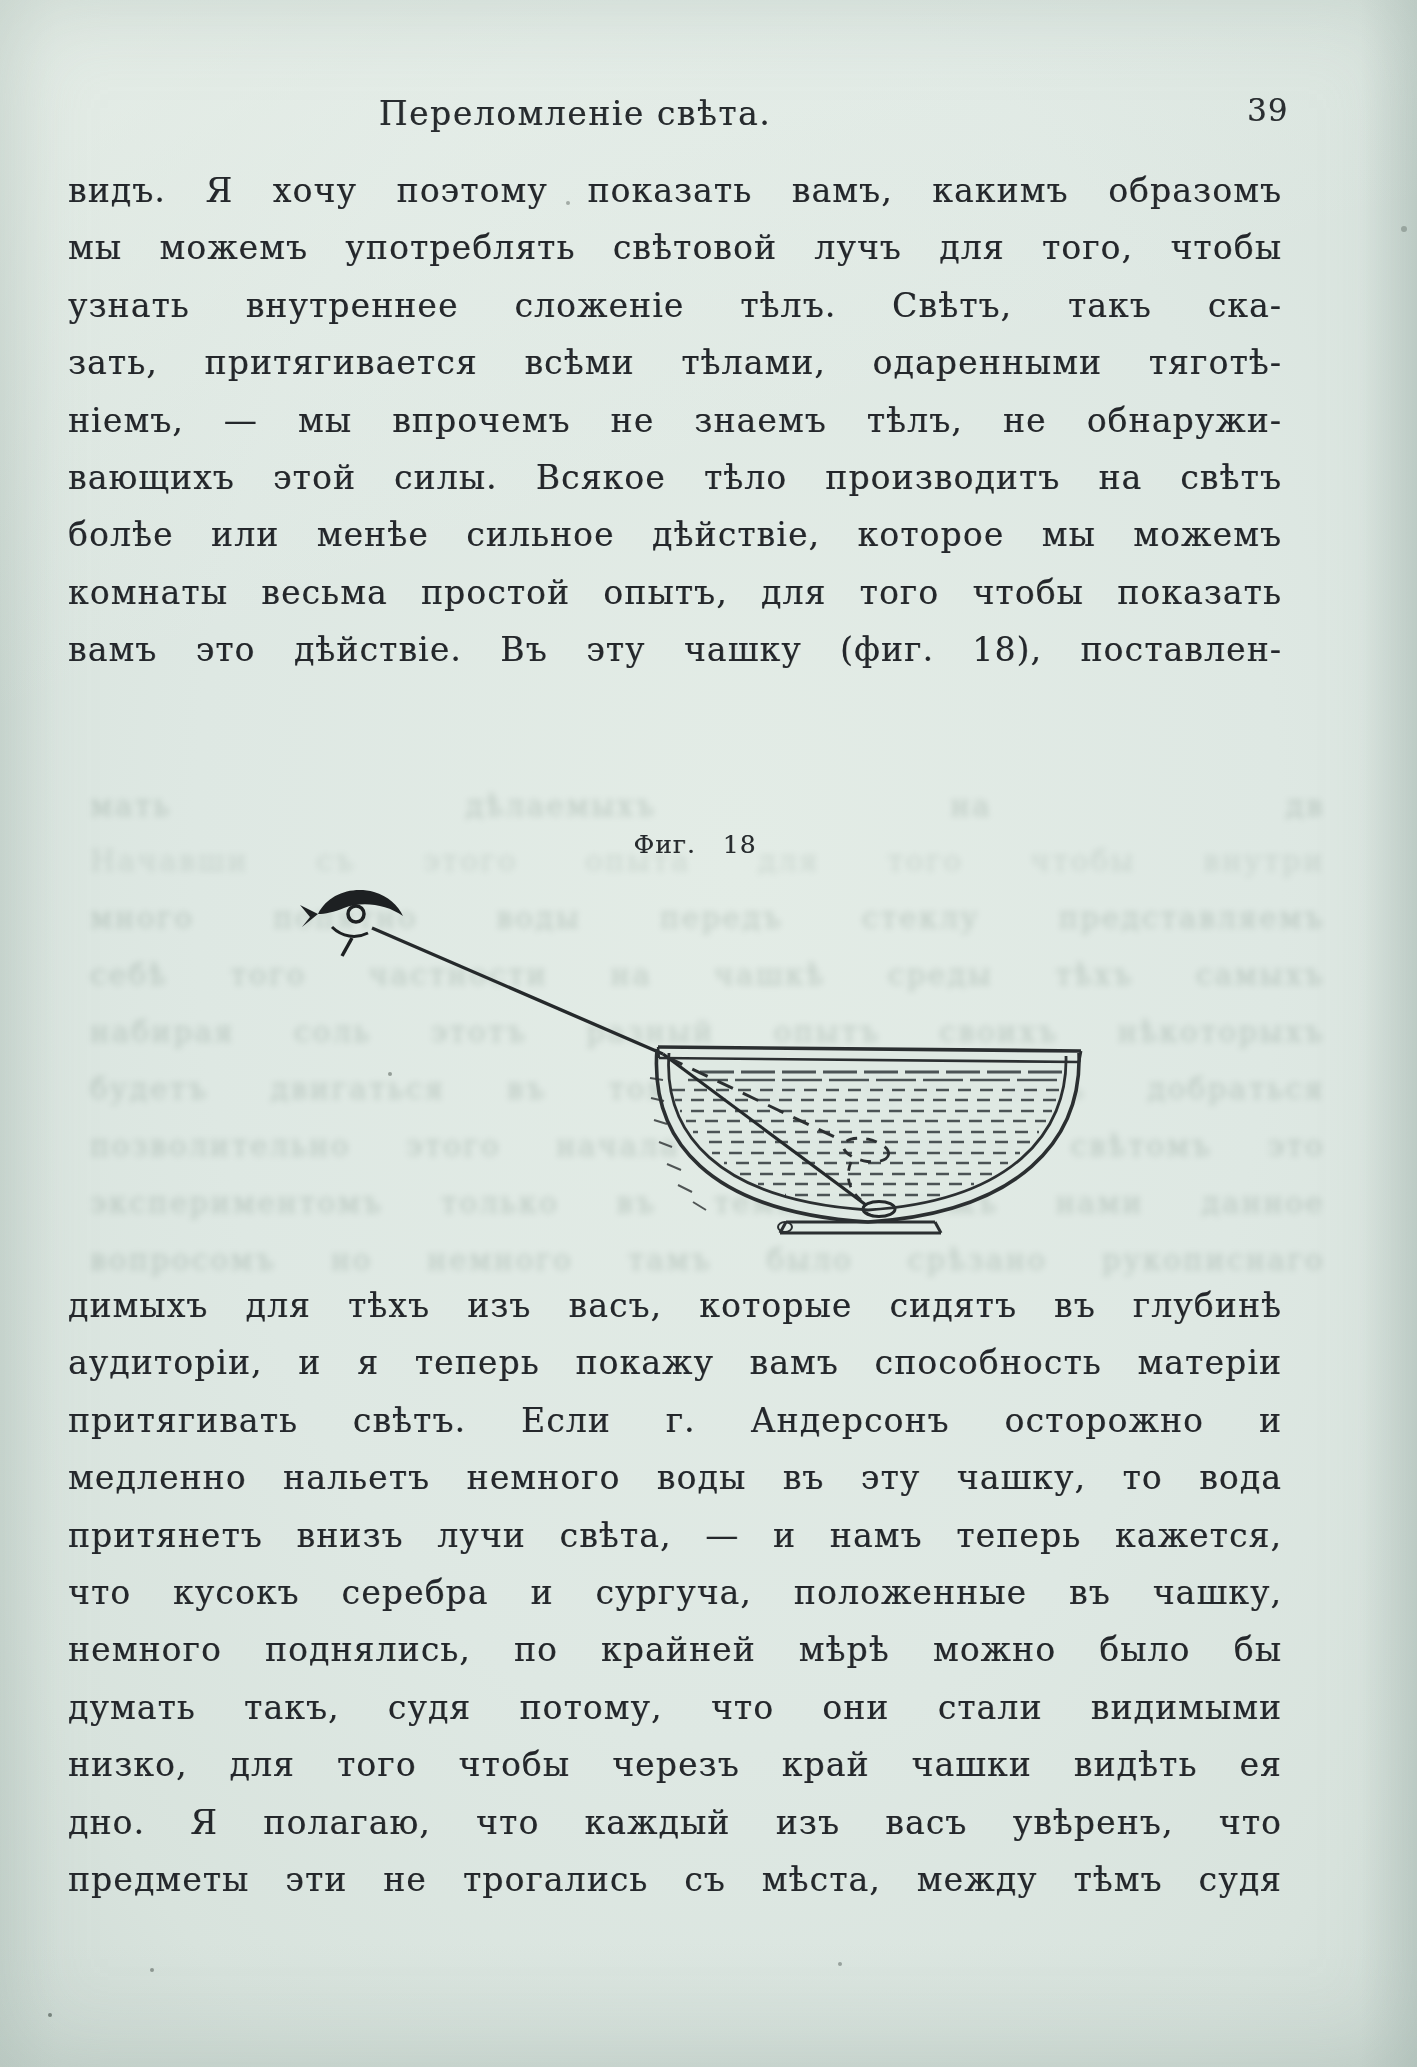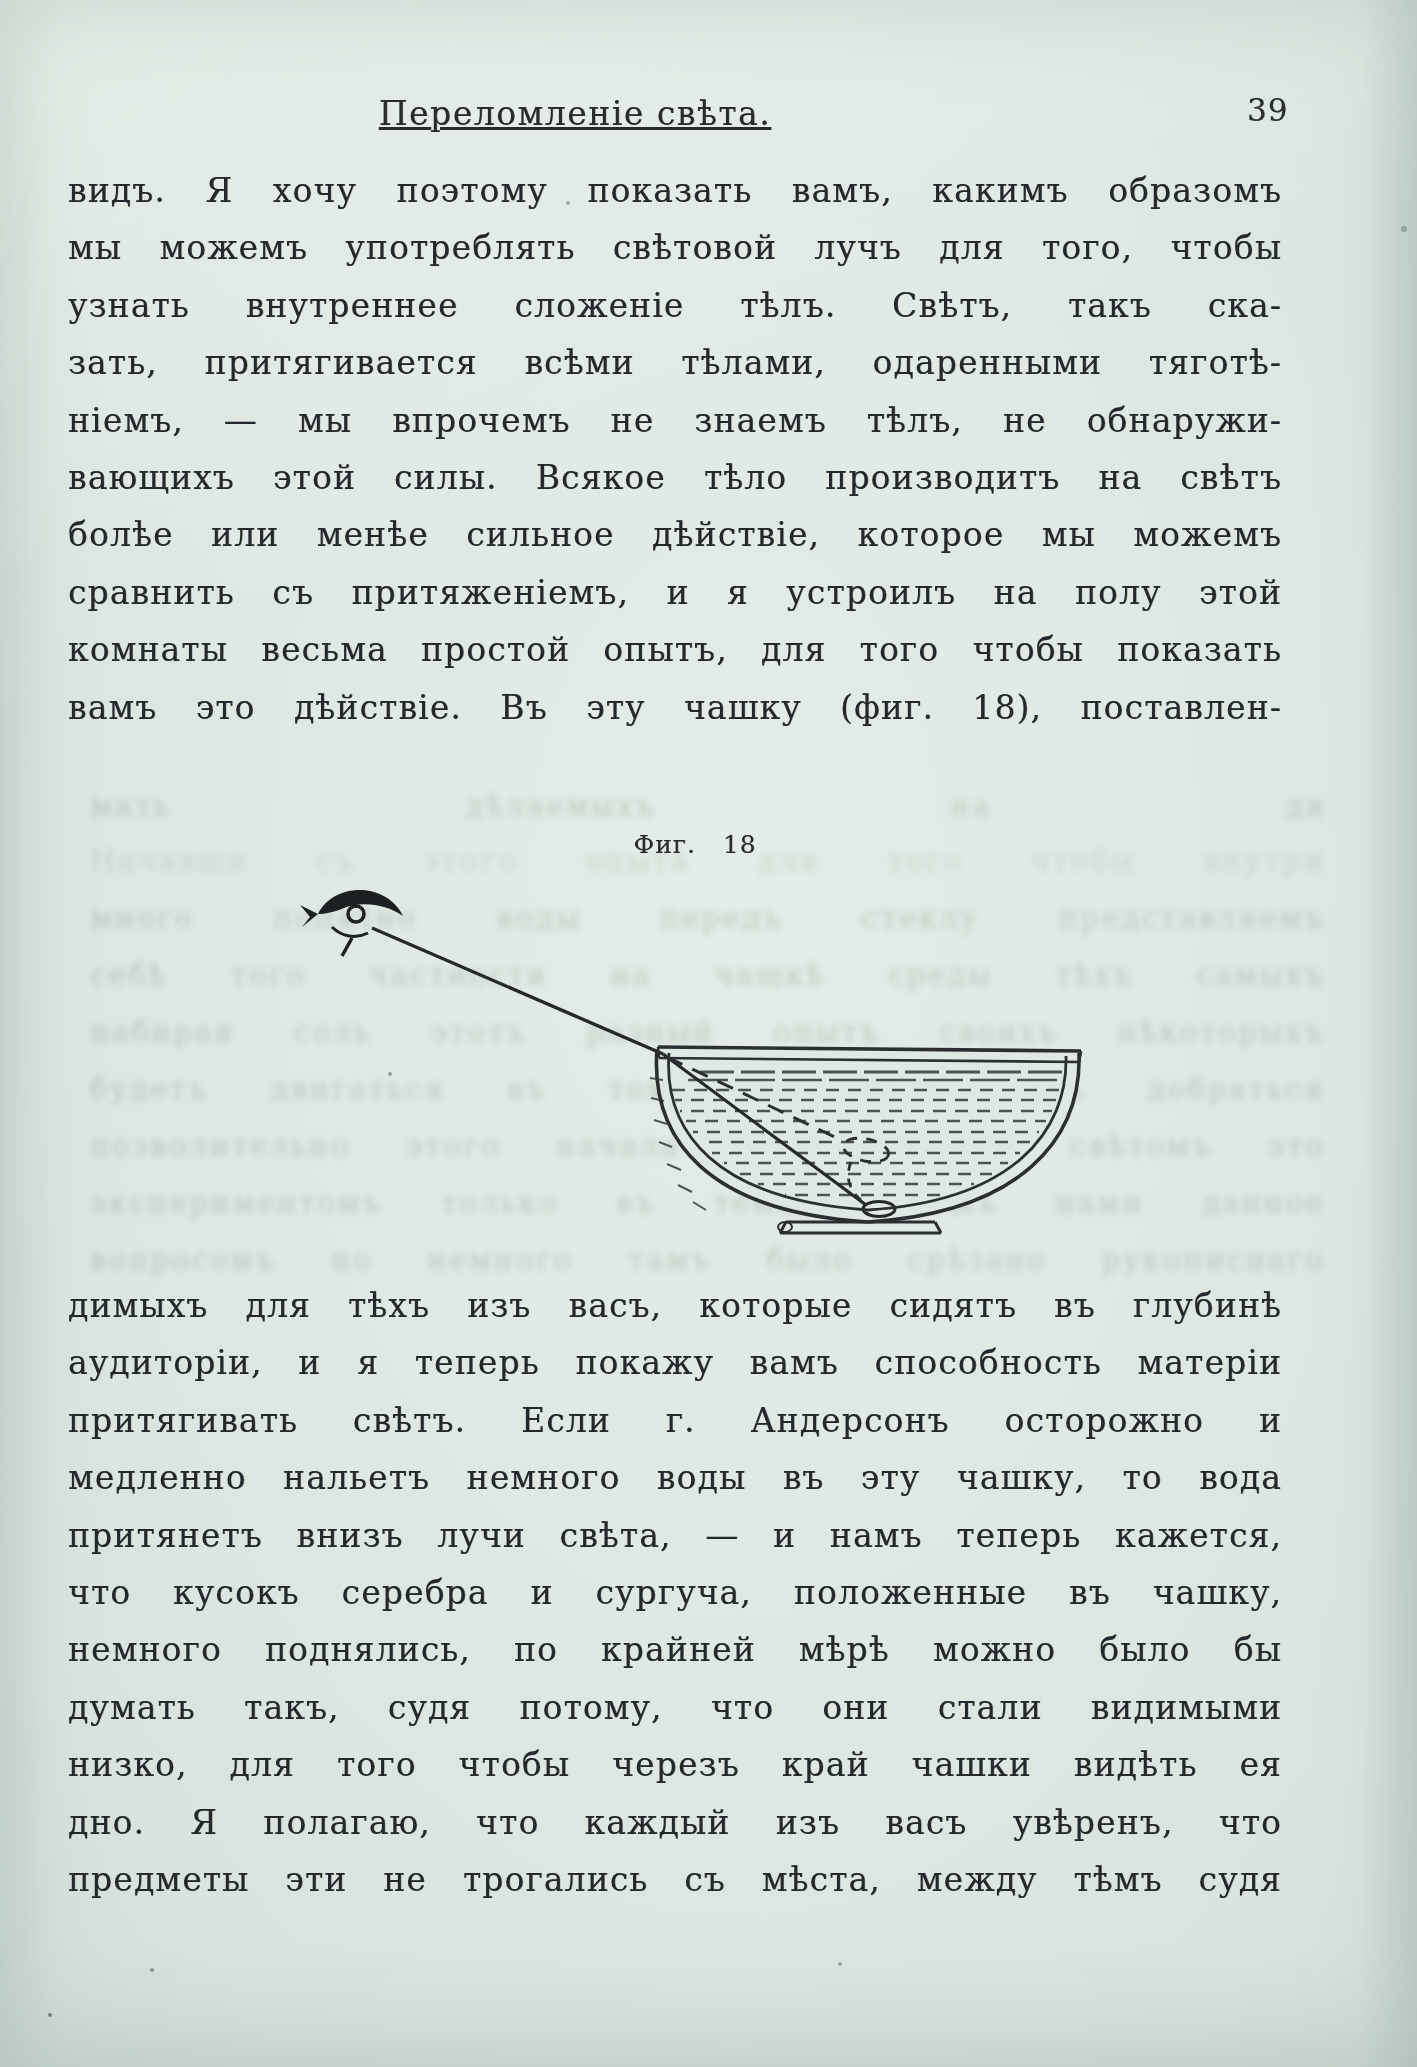--- a/index.html
+++ b/index.html
@@ -13,21 +13,21 @@
       linear-gradient(0deg, rgba(196,209,202,.4) 0%, rgba(196,209,202,0) 6%),
       radial-gradient(ellipse at 52% 42%, #e3ece6 0%, #dee8e3 52%, #d8e3dd 82%, #cfdbd5 100%);
     font-family:"DejaVu Serif","Liberation Serif",serif;
     color:#23262a;
     font-variant-ligatures:none;
   }
   .running-header{position:absolute;top:0;left:0;width:100%;}
   .header-title{
     position:absolute;top:94px;left:0;width:1150px;
     text-align:center;font-size:33px;letter-spacing:1.5px;
-    color:#272b2e;text-shadow:0.4px 0 0 rgba(39,43,46,.5);text-decoration:underline;
+    color:#272b2e;text-shadow:0.4px 0 0 rgba(39,43,46,.5);
   }
   .page-number{
     position:absolute;top:92px;left:1247px;
     font-size:31px;letter-spacing:1px;color:#2a2e31;
     text-shadow:0.4px 0 0 rgba(39,43,46,.5);
   }
   .textblock{position:absolute;left:68px;width:1214px;}
   .top-block{top:162px;}
   .bottom-block{top:1277px;}
   .tline{
@@ -88,21 +88,20 @@
   </div>
 
   <div class="textblock top-block">
     <div class="tline">видъ. Я хочу поэтому показать вамъ, какимъ образомъ</div>
     <div class="tline">мы можемъ употреблять свѣтовой лучъ для того, чтобы</div>
     <div class="tline">узнать внутреннее сложеніе тѣлъ. Свѣтъ, такъ ска-</div>
     <div class="tline">зать, притягивается всѣми тѣлами, одаренными тяготѣ-</div>
     <div class="tline">ніемъ, — мы впрочемъ не знаемъ тѣлъ, не обнаружи-</div>
     <div class="tline">вающихъ этой силы. Всякое тѣло производитъ на свѣтъ</div>
     <div class="tline">болѣе или менѣе сильное дѣйствіе, которое мы можемъ</div>
-    <div class="tline">сравнить съ притяженіемъ, и я устроилъ на полу этой</div>
     <div class="tline">комнаты весьма простой опытъ, для того чтобы показать</div>
     <div class="tline">вамъ это дѣйствіе. Въ эту чашку (фиг. 18), поставлен-</div>
   </div>
 
   <div class="fig-caption">Фиг. 18</div>
 
   <svg class="figure-svg" width="1417" height="2067" viewBox="0 0 1417 2067">
 
     <path d="M 658,1049 C 650,1140 708,1212 868,1222 C 1020,1212 1082,1140 1079,1053 Z" fill="rgba(222,232,227,0.88)" stroke="none"></path>
 

